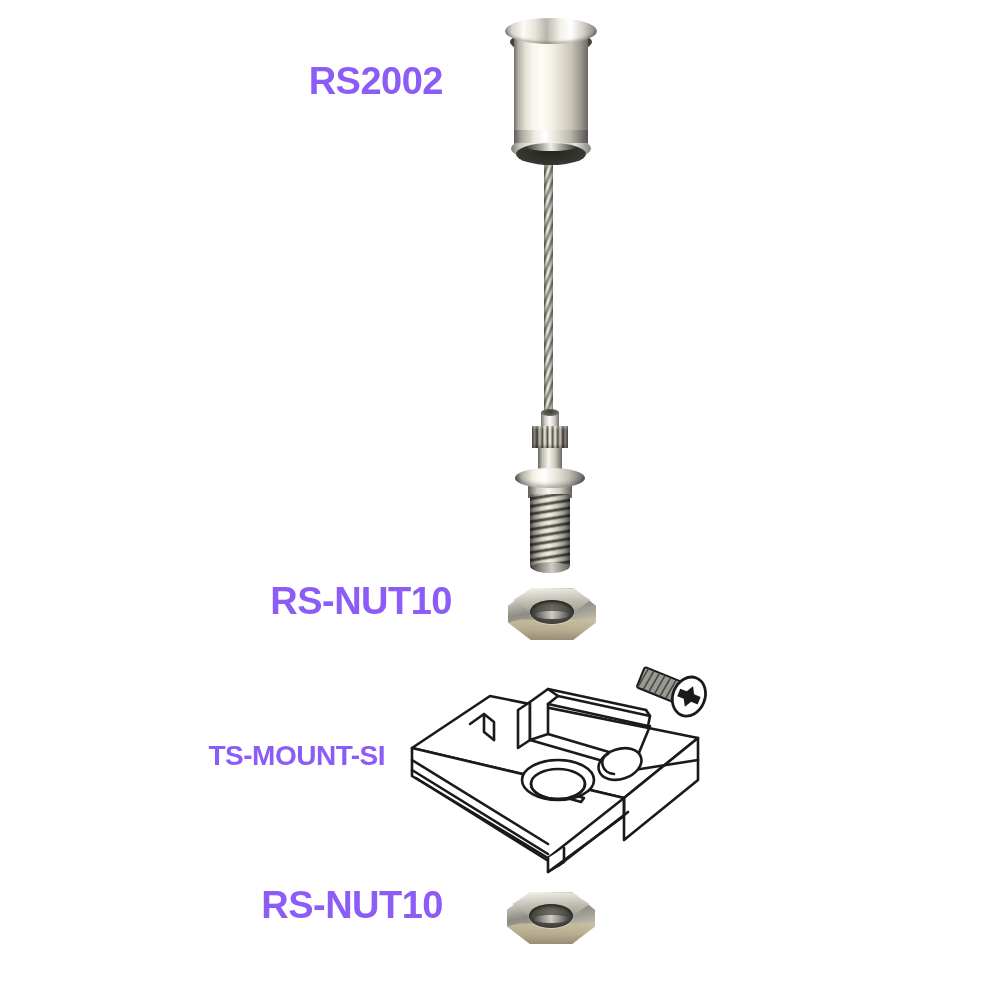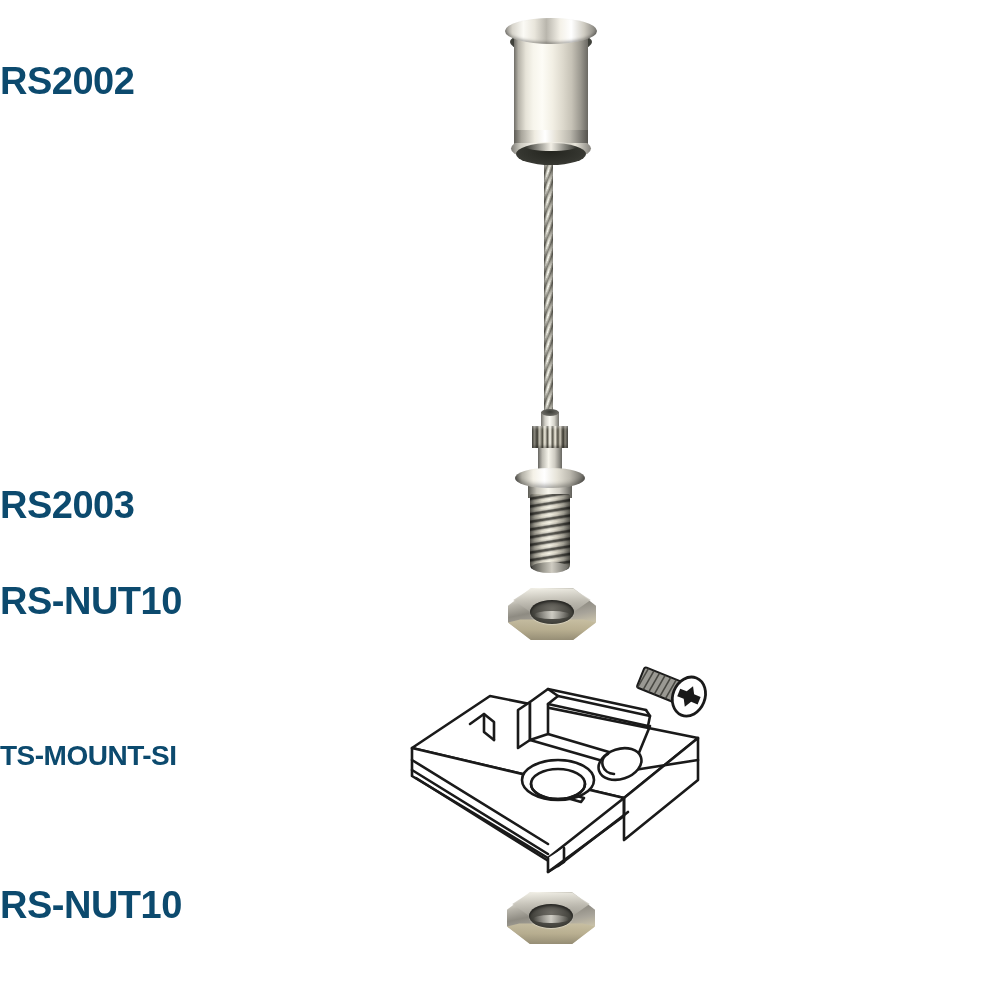--- a/index.html
+++ b/index.html
@@ -17,23 +17,23 @@
     height: 1000px;
     background: #ffffff;
     overflow: hidden;
   }
 
   
   .label {
     position: absolute;
     font-family: "Liberation Sans", sans-serif;
     font-weight: bold;
-    color: #0c4a6e;
+    color: #8b5cf6;
     white-space: nowrap;
-    text-align: left;
+    text-align: right;
     letter-spacing: -0.5px;
     line-height: 1;
   }
 
   
   .part { position: absolute; }
 
   
   #rs2002 { left: 505px; top: 18px; width: 92px; height: 150px; }
 
@@ -206,23 +206,20 @@
 </style>
 </head>
 <body>
 
 <div id="stage">
 
   <div class="label" style="left:0; top:62px; width:443px; font-size:38px;">
     <span>RS2002</span>
   </div>
 
-  <div class="label" style="left:0; top:486px; width:468px; font-size:38px;">
-    <span>RS2003</span>
-  </div>
 
   <div class="label" style="left:0; top:582px; width:452px; font-size:38px;">
     <span>RS-NUT10</span>
   </div>
 
   <div class="label" style="left:0; top:742px; width:385px; font-size:28px;">
     <span>TS-MOUNT-SI</span>
   </div>
 
   <div class="label" style="left:0; top:886px; width:443px; font-size:38px;">

